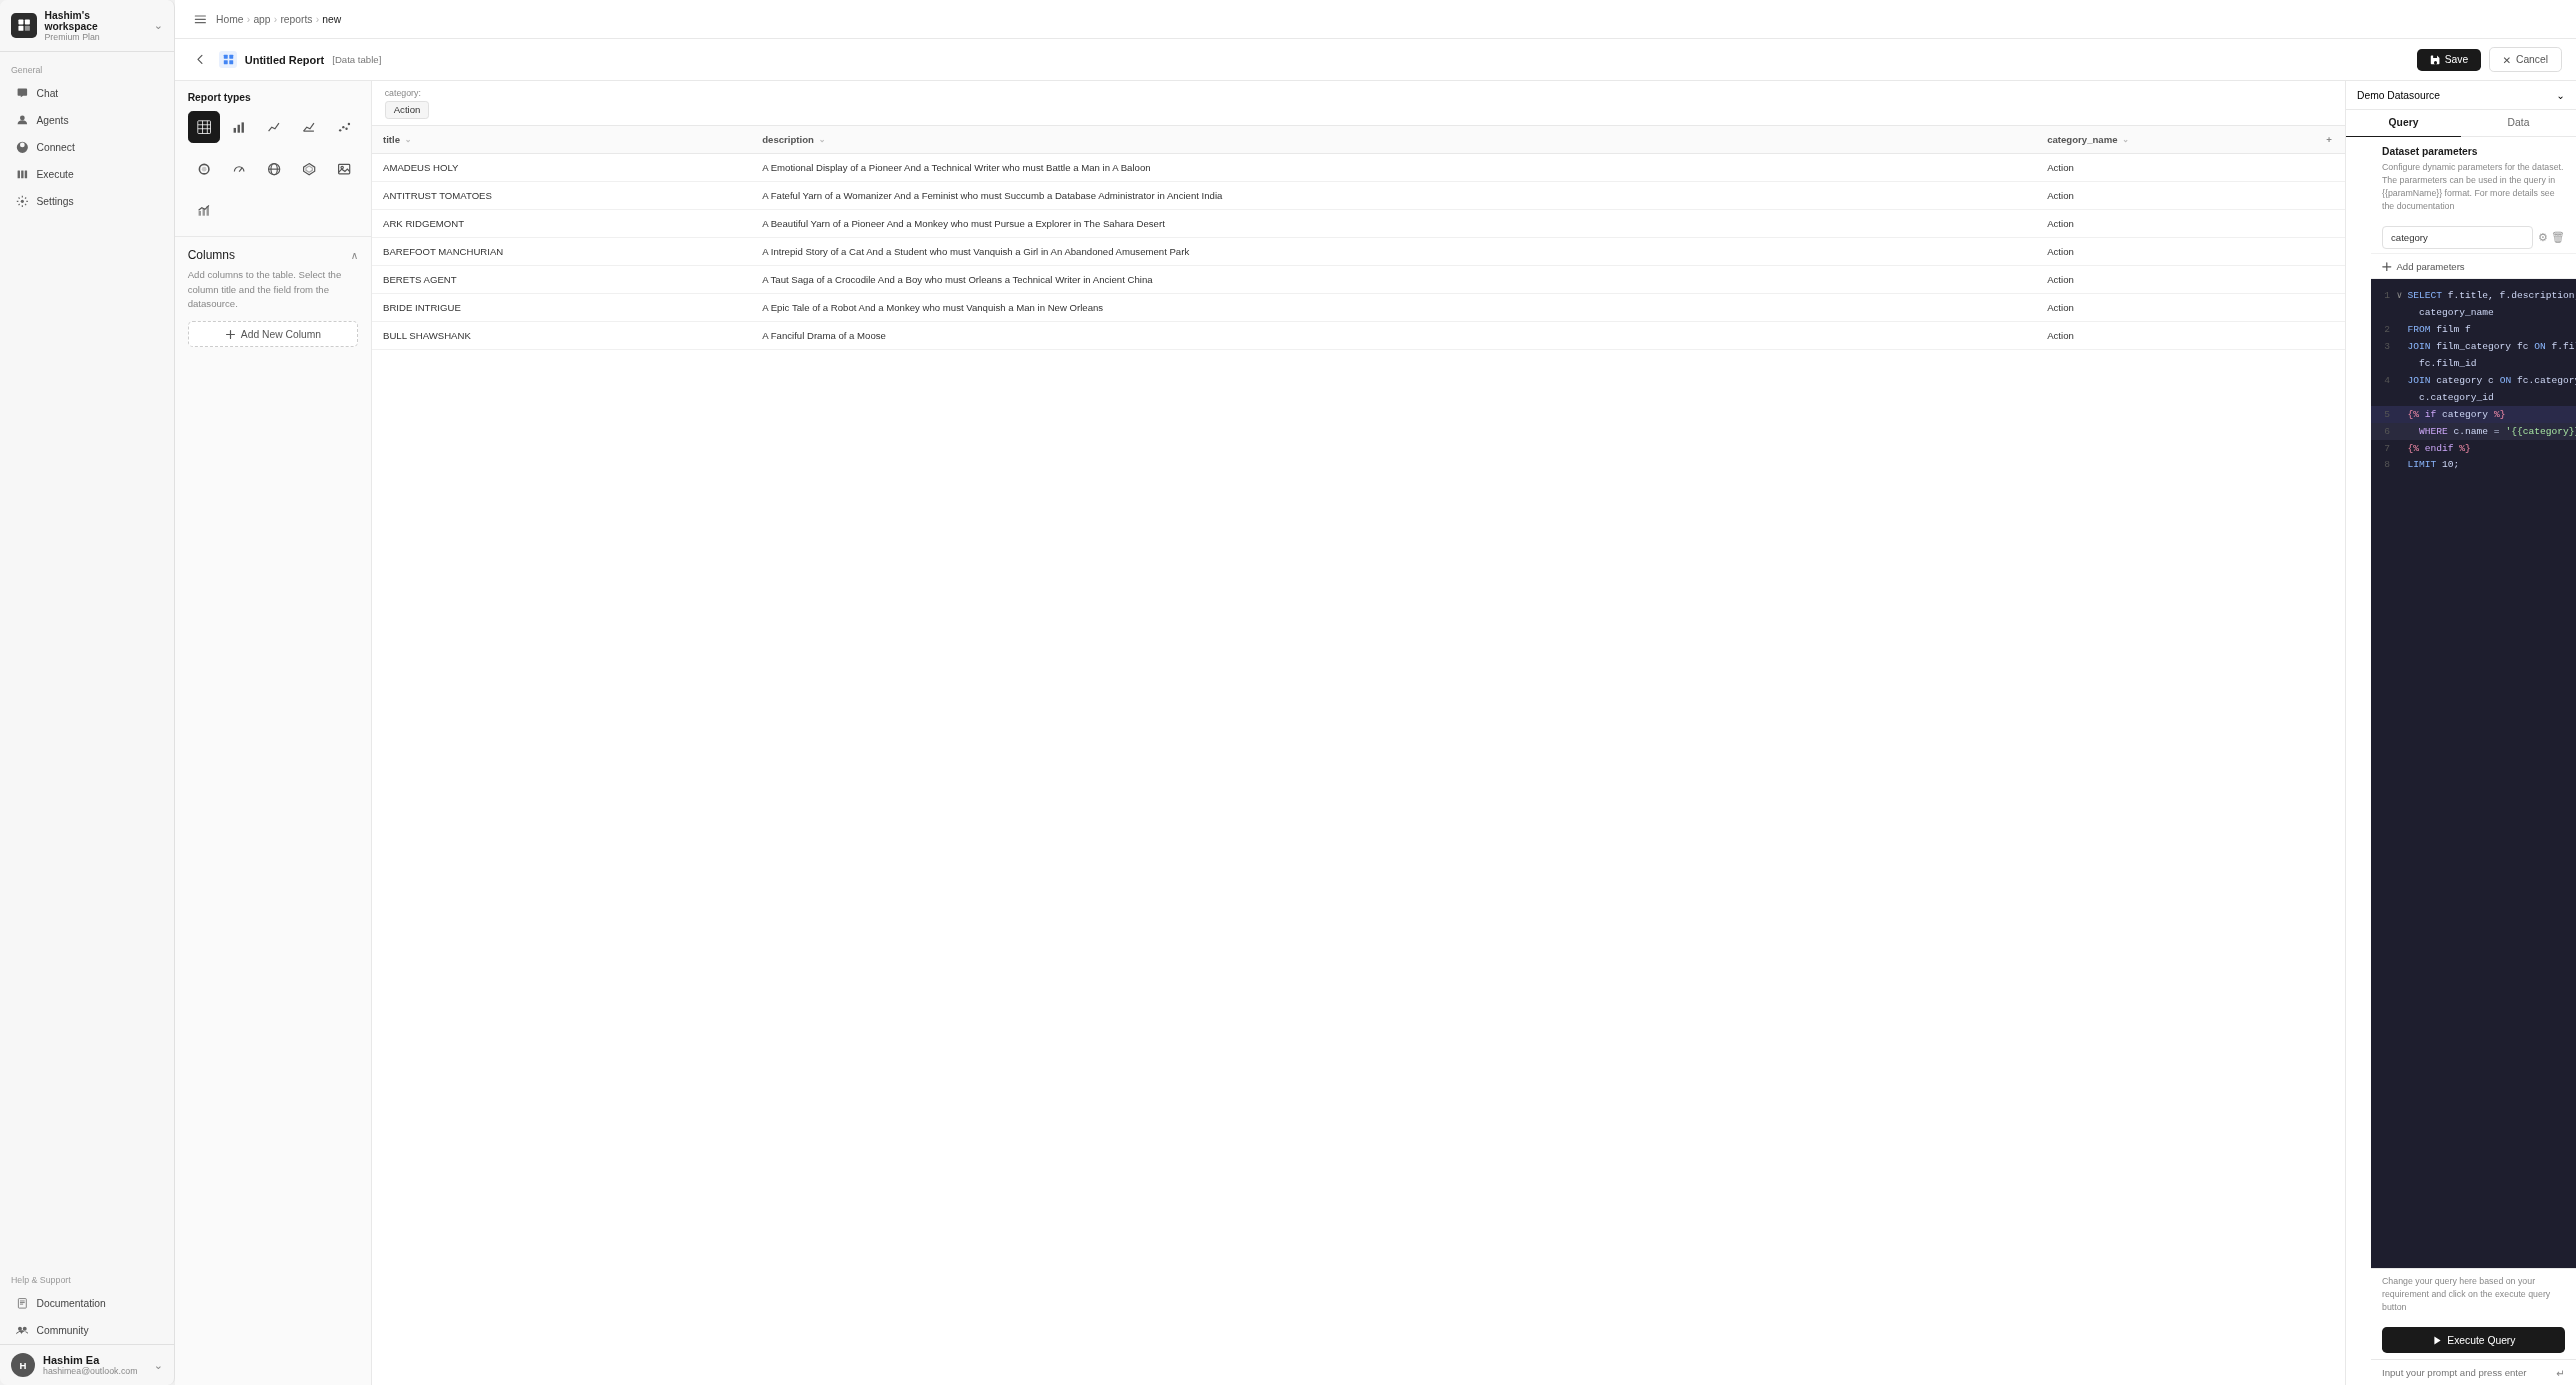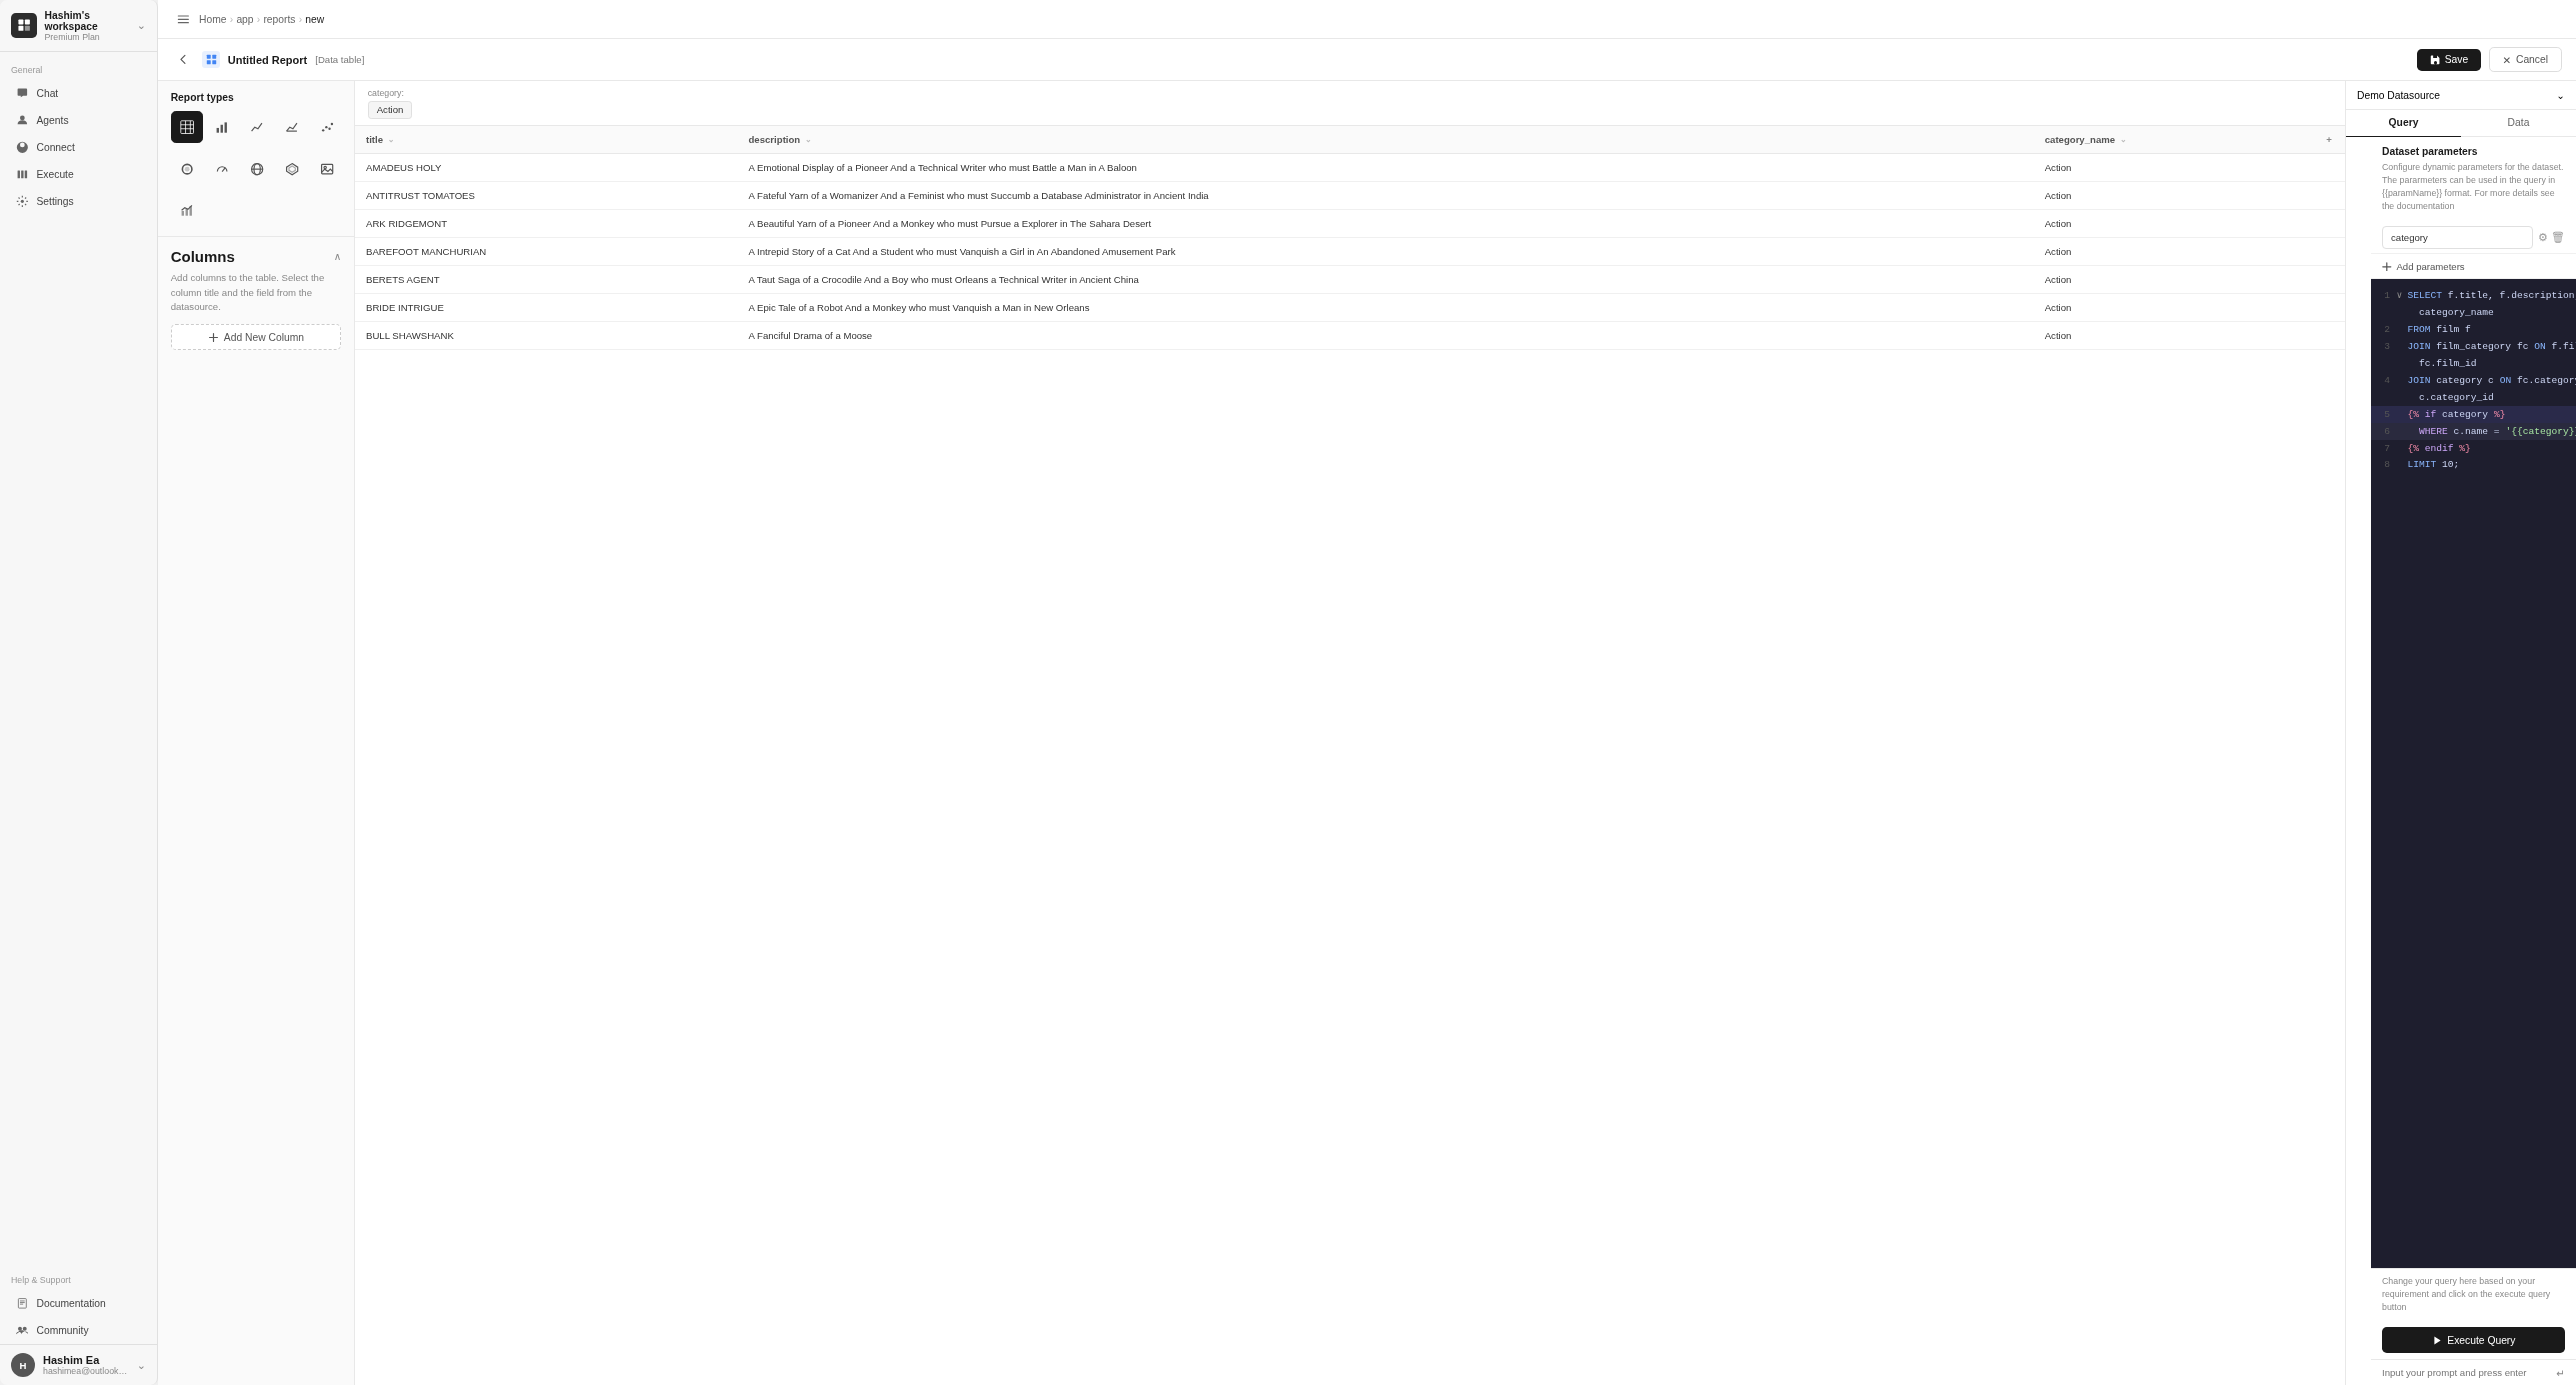--- a/index.html
+++ b/index.html
@@ -7,21 +7,21 @@
       font-family: -apple-system, BlinkMacSystemFont, 'Segoe UI', sans-serif;
       font-size: 10.3px;
       background: #f0f0f0;
       display: flex;
       height: 100vh;
       overflow: hidden;
     }
 
     
     .sidebar {
-      width: 158px;
+      width: 175px;
       background: #f7f7f7;
       border-right: 0.8px solid #e0e0e0;
       display: flex;
       flex-direction: column;
       flex-shrink: 0;
       border-radius: 7px;
     }
     .workspace-header {
       display: flex;
       align-items: center;
@@ -244,21 +244,21 @@
     .chart-type-btn.active { background: #1a1a1a; color: #fff; border-color: #1a1a1a; }
     .chart-type-row2 { display: grid; grid-template-columns: repeat(5, 1fr); gap: 3.2px; padding: 0 12.7px 9.6px; }
 
     .columns-section { border-top: 0.8px solid #e8e8e8; padding: 11px 12.7px; }
     .columns-header {
       display: flex;
       align-items: center;
       justify-content: space-between;
       margin-bottom: 6.4px;
     }
-    .columns-title { font-size: 15px; font-weight: 700; color: #1a1a1a; }
+    .columns-title { font-size: 12px; font-weight: 400; color: #1a1a1a; }
     .columns-collapse { cursor: pointer; color: #888; }
     .columns-desc { font-size: 9.6px; color: #888; line-height: 1.5; margin-bottom: 9.6px; }
     .add-column-btn {
       display: flex;
       align-items: center;
       gap: 4.8px;
       padding: 6.4px 11px;
       border: 0.8px dashed #ccc;
       border-radius: 4.8px;
       cursor: pointer;

